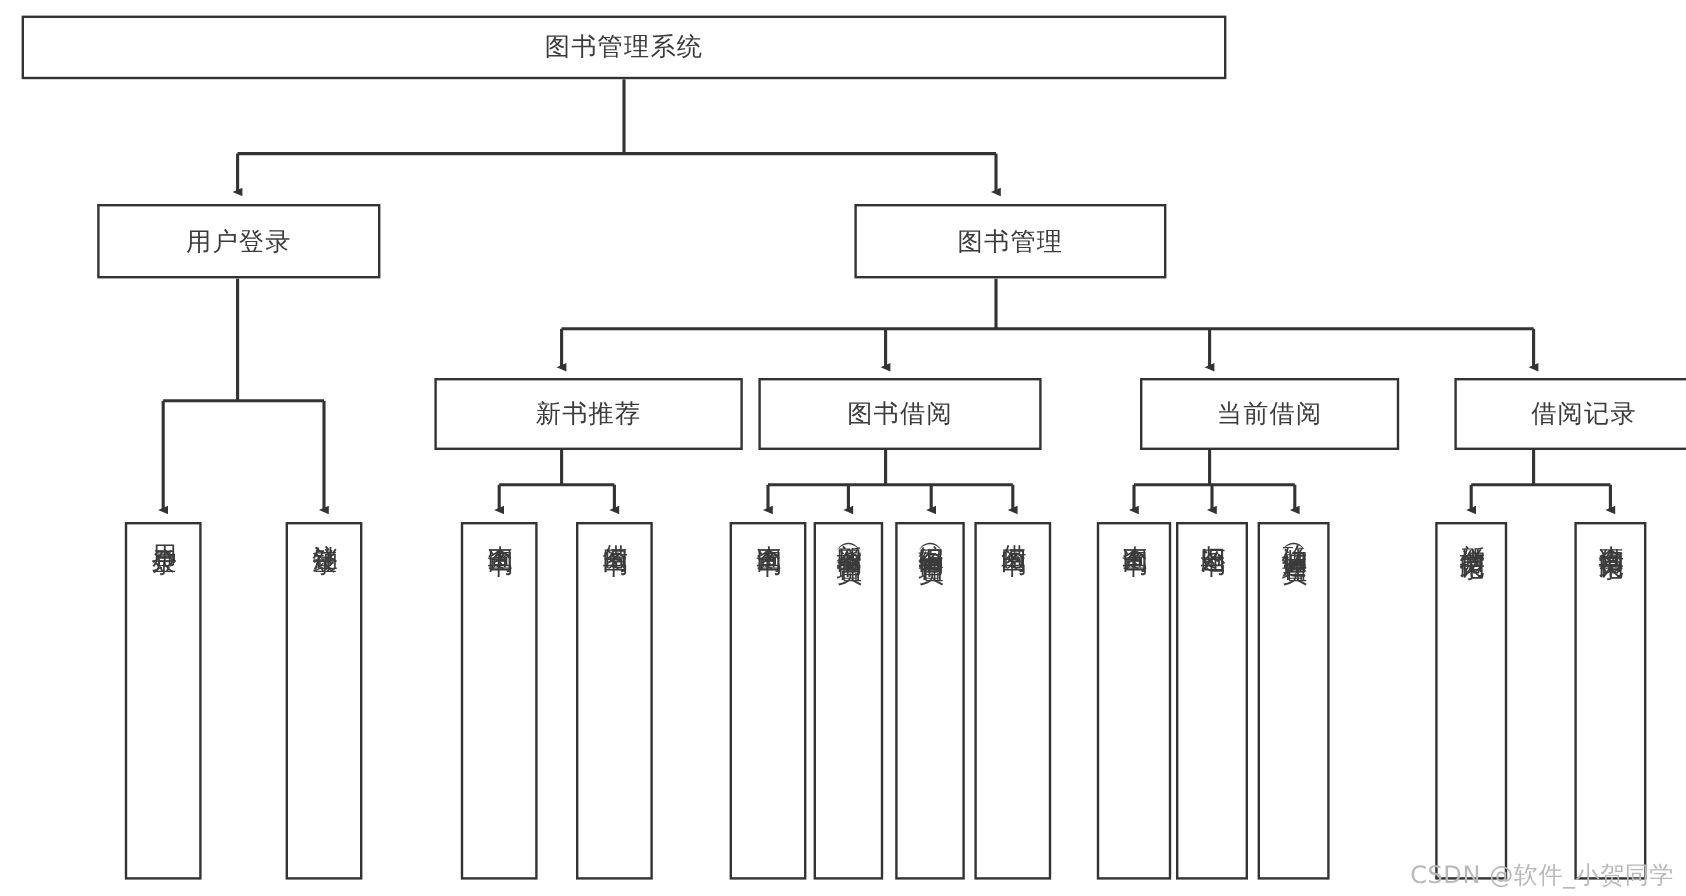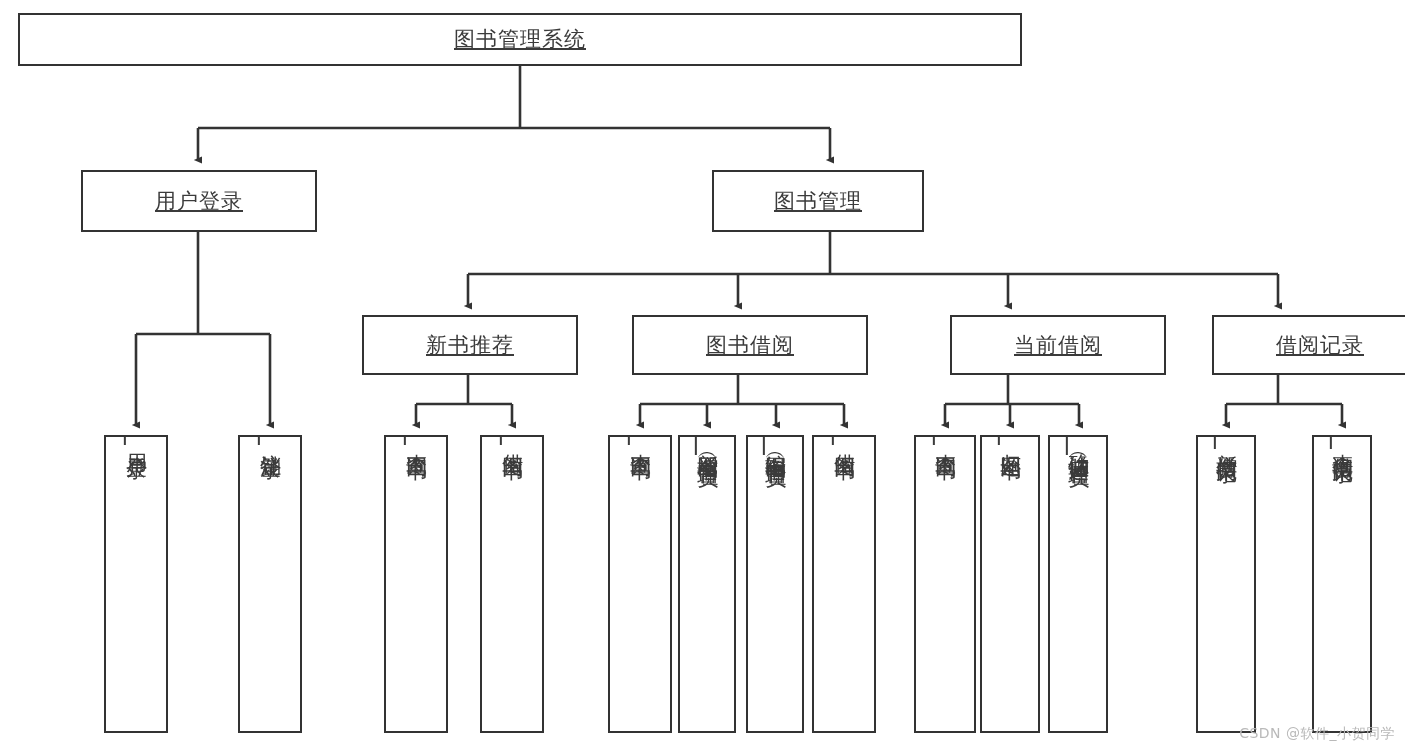--- a/index.html
+++ b/index.html
@@ -37,41 +37,40 @@
     justify-content: center;
     overflow: hidden;
   }
   .node .node-label {
     color: #3b3b3b;
     font-size: 21px;
     line-height: 1.18;
     letter-spacing: 1px;
     white-space: nowrap;
     text-align: center;
-    text-decoration: underline;
   }
   .node.vertical {
     align-items: flex-start;
     padding-top: 0;
   }
   .node.vertical .node-label {
     writing-mode: vertical-rl;
     text-orientation: upright;
     font-size: 21px;
     line-height: 1.32;
     letter-spacing: 2px;
     white-space: nowrap;
     margin: 0 auto;
   }
   .watermark {
     position: absolute;
     right: 10px;
     bottom: 4px;
     color: #b9b9b9;
-    font-size: 14px;
+    font-size: 20px;
     letter-spacing: 0.5px;
     white-space: nowrap;
     user-select: none;
   }
 </style>
 </head>
 <body>
 
 <div id="diagram-root">
 
@@ -129,25 +128,25 @@
     </g>
   </svg>
 
   <div class="node" style="left:18px; top:13px; width:1004px; height:53px;">
     <span class="node-label">图书管理系统</span>
   </div>
 
   <div class="node" style="left:81px; top:170px; width:236px; height:62px;">
     <span class="node-label">用户登录</span>
   </div>
-  <div class="node" style="left:712px; top:170px; width:212px; height:62px;">
+  <div class="node" style="left:712px; top:170px; width:260px; height:62px;">
     <span class="node-label">图书管理</span>
   </div>
 
-  <div class="node" style="left:362px; top:315px; width:216px; height:60px;">
+  <div class="node" style="left:362px; top:315px; width:257px; height:60px;">
     <span class="node-label">新书推荐</span>
   </div>
   <div class="node" style="left:632px; top:315px; width:236px; height:60px;">
     <span class="node-label">图书借阅</span>
   </div>
   <div class="node" style="left:950px; top:315px; width:216px; height:60px;">
     <span class="node-label">当前借阅</span>
   </div>
   <div class="node" style="left:1212px; top:315px; width:216px; height:60px;">
     <span class="node-label">借阅记录</span>

